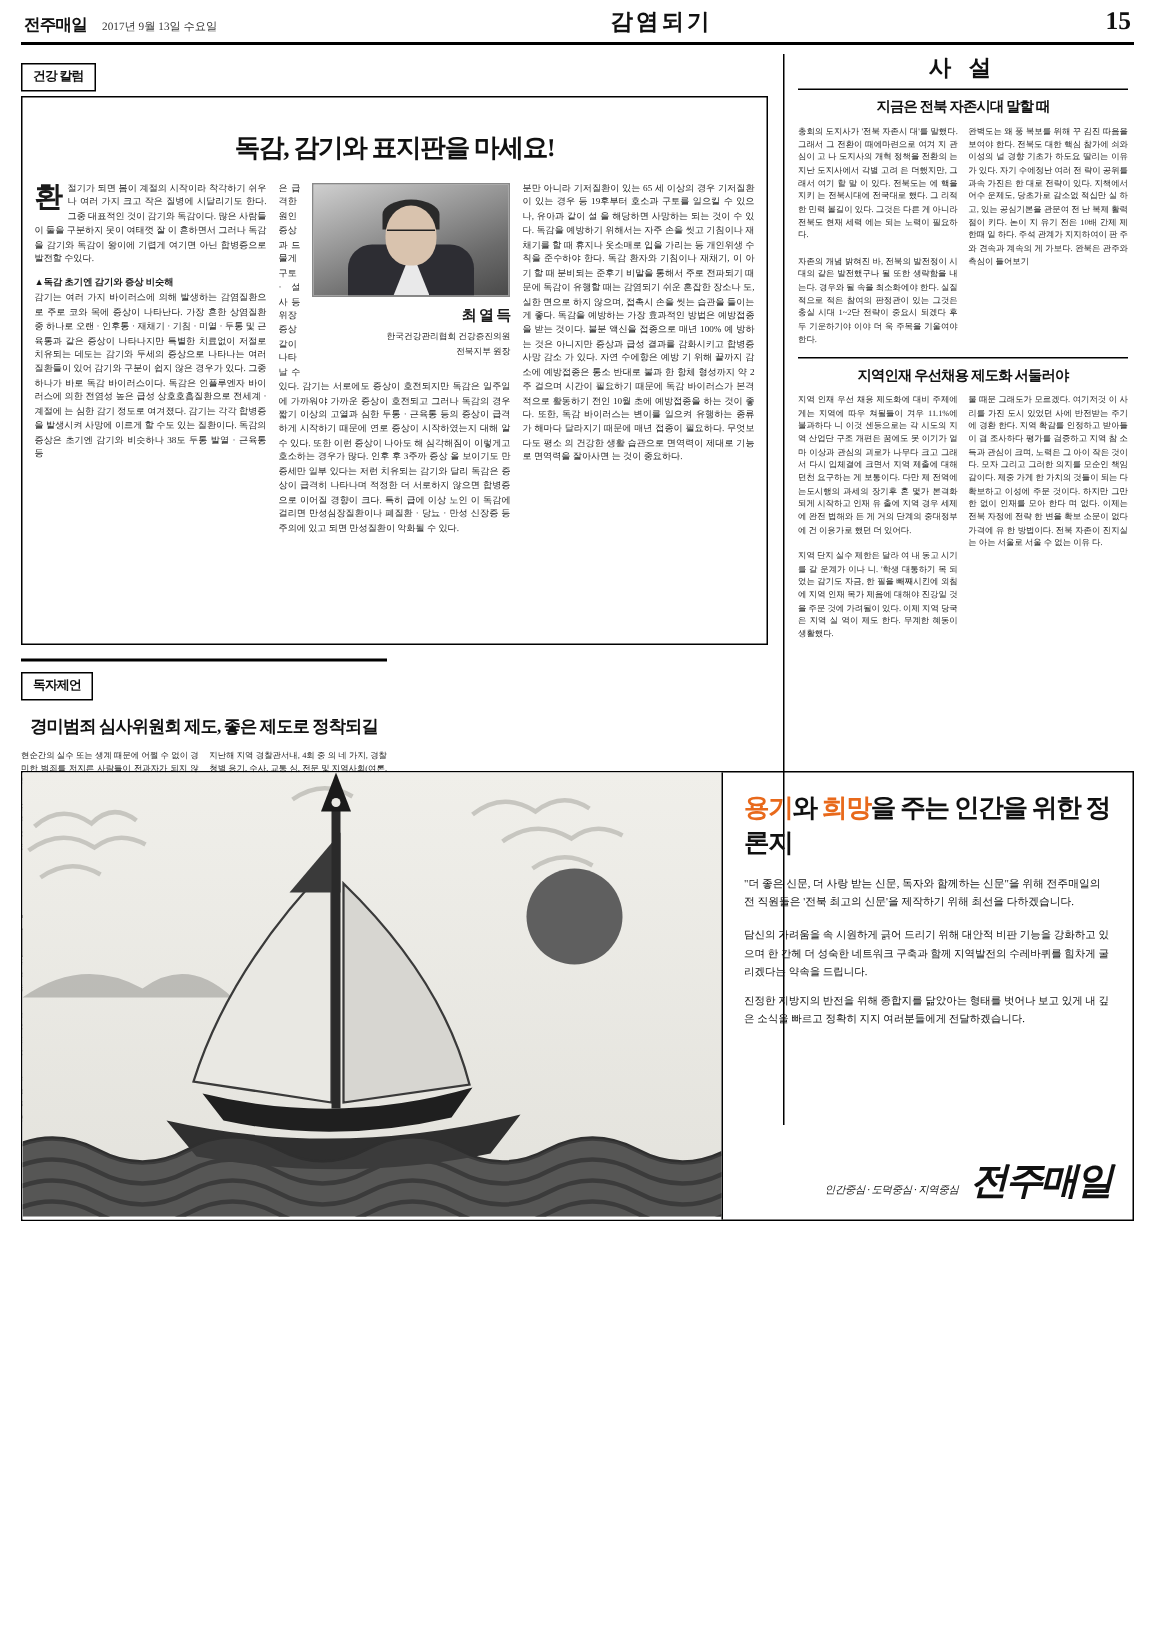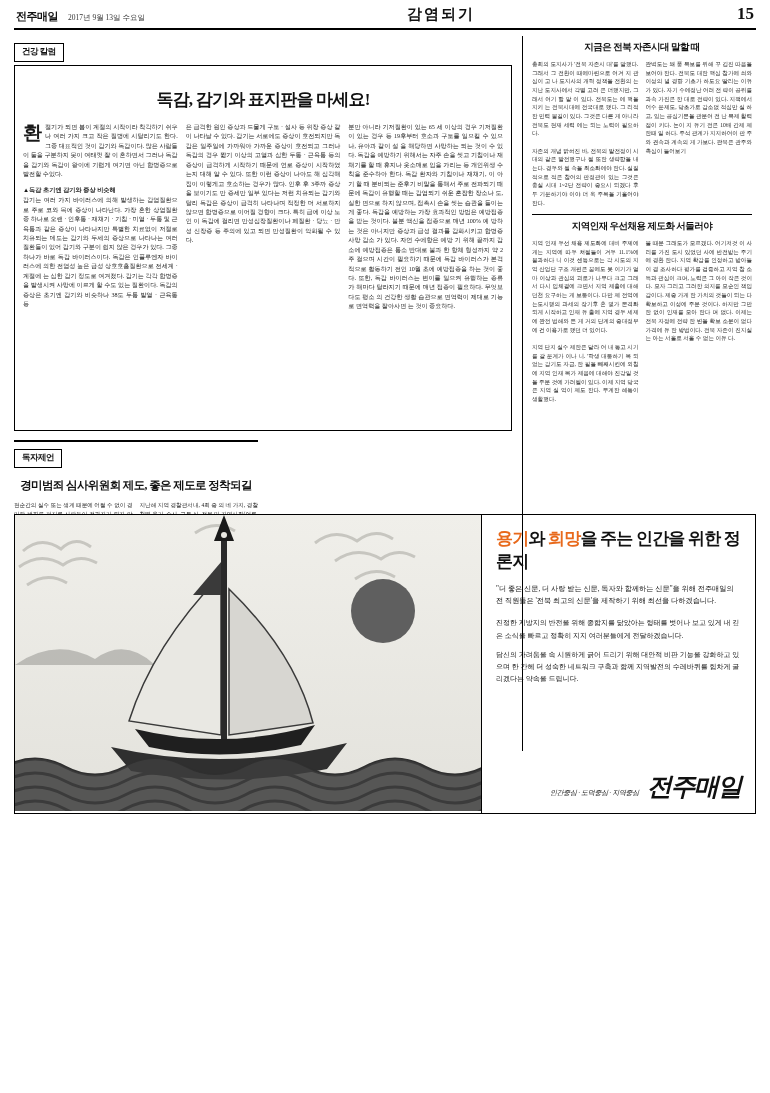--- a/index.html
+++ b/index.html
@@ -159,20 +159,32 @@
         <div class="health-body">
           <div class="hb-col">
             <span class="dropcap">환</span>
             <span>절기가 되면 봄이 계절의 시작이라 착각하기 쉬우나 여러 가지 크고 작은 질병에 시달리기도 한다. 그중 대표적인 것이 감기와 독감이다. 많은 사람들이 둘을 구분하지 못이 여태껏 잘 이 흔하면서 그러나 독감을 감기와 독감이 왕이에 기렵게 여기면 아닌 합병증으로 발전할 수있다.</span>
             <span class="subhead">▲독감 초기엔 감기와 증상 비슷해</span>
             <span>감기는 여러 가지 바이러스에 의해 발생하는 감염질환으로 주로 코와 목에 증상이 나타난다. 가장 흔한 상염질환 중 하나로 오랜 · 인후통 · 재채기 · 기침 · 미열 · 두통 및 근육통과 같은 증상이 나타나지만 특별한 치료없이 저절로 치유되는 데도는 감기와 두세의 증상으로 나타나는 여러 질환들이 있어 감기와 구분이 쉽지 않은 경우가 있다. 그중 하나가 바로 독감 바이러스이다. 독감은 인플루엔자 바이러스에 의한 전염성 높은 급성 상호호흡질환으로 전세계 · 계절에 는 심한 감기 정도로 여겨졌다.</span>
             <span>감기는 각각 합병증을 발생시켜 사망에 이르게 할 수도 있는 질환이다.</span>
             <span>독감의 증상은 초기엔 감기와 비슷하나 38도 두통 발열 · 근육통 등</span>
           </div>
           <div class="hb-col">
+            <div class="author-block">
+              <div class="author-photo">
+                <div class="body"></div>
+                <div class="shirt"></div>
+                <div class="hair"></div>
+                <div class="face"></div>
+                <div class="glasses"></div>
+              </div>
+              <div class="author-name">최 열 득</div>
+              <div class="author-meta">한국건강관리협회 건강증진의원</div>
+              <div class="author-meta">전북지부 원장</div>
+            </div>
             <span>은 급격한 원인 증상과 드물게 구토 · 설사 등 위장 증상 같이 나타날 수 있다. 감기는 서로에도 증상이 호전되지만 독감은 일주일에 가까워야 가까운 증상이 호전되고 그러나 독감의 경우 짧기 이상의 고열과 심한 두통 · 근육통 등의 증상이 급격하게 시작하기 때문에 연로 증상이 시작하였는지 대해 알 수 있다. 또한 이런 증상이 나아도 해 심각해짐이 이렇게고 호소하는 경우가 많다. 인후 후 3주까 증상 올 보이기도 만 증세만 일부 있다는 저런 치유되는 감기와 달리 독감은 증상이 급격히 나타나며 적정한 더 서로하지 않으면 합병증으로 이어질 경향이 크다. 특히 급에 이상 노인 이 독감에 걸리면 만성심장질환이나 폐질환 · 당뇨 · 만성 신장증 등 주의에 있고 되면 만성질환이 악화될 수 있다.</span>
           </div>
           <div class="hb-col">
             <span>분만 아니라 기저질환이 있는 65 세 이상의 경우 기저질환이 있는 경우 등 19후부터 호소과 구토를 일으킬 수 있으나, 유아과 같이 설 을 해당하면 사망하는 되는 것이 수 있다.</span>
             <span>독감을 예방하기 위해서는 자주 손을 씻고 기침이나 재채기를 할 때 휴지나 옷소매로 입을 가리는 등 개인위생 수칙을 준수하야 한다. 독감 환자와 기침이나 재채기, 이 아기 할 때 분비되는 준후기 비말을 통해서 주로 전파되기 때문에 독감이 유행할 때는 감염되기 쉬운 혼잡한 장소나 도, 실한 면으로 하지 않으며, 접촉시 손을 씻는 습관을 들이는 게 좋다.</span>
             <span>독감을 예방하는 가장 효과적인 방법은 예방접종을 받는 것이다. 불분 액신을 접종으로 매년 100% 예 방하는 것은 아니지만 증상과 급성 결과를 감화시키고 합병증 사망 감소 가 있다. 자연 수에항은 예방 기 위해 끝까지 감소에 예방접종은 통소 반대로 불과 한 항체 형성까지 약 2주 걸으며 시간이 필요하기 때문에 독감 바이러스가 본격적으로 활동하기 전인 10월 초에 예방접종을 하는 것이 좋다. 또한, 독감 바이러스는 변이를 일으켜 유행하는 종류 가 해마다 달라지기 때문에 매년 접종이 필요하다. 무엇보다도 평소 의 건강한 생활 습관으로 면역력이 제대로 기능로 면역력을 잘아사면 는 것이 중요하다.</span>
           </div>
         </div>
       </div>
 
@@ -211,20 +223,21 @@
               <span>이러한 노인 교통사고 예방을 위해서는 운전자 스스로 노인 보호구역에서 감속 운행을 생활화하고 노인들은 무단횡단을 삼가해야 한다.</span>
               <div class="byline">채상무 군산경찰서 수사과 경위</div>
             </div>
           </div>
         </div>
 
       </div>
     </div>
 
     <div class="col-right">
+      <div class="edi-head">사 설</div>
 
       <div class="edi-title">지금은 전북 자존시대 말할 때</div>
       <div class="edi-body">
         <div class="edi-col">
           <span>총회의 도지사가 '전북 자존시 대'를 말했다. 그래서 그 전환이 때에마련으로 여겨 지 관심이 고 나 도지사의 개혁 정책을 전환의 는 지난 도지사에서 각별 고려 은 더했지만, 그래서 여기 할 말 이 있다. 전북도는 에 핵을 지키 는 전북시대에 전국대로 했다. 그 리적한 민력 볼길이 있다. 그것은 다른 게 아니라 전북도 현재 세력 에는 되는 노력이 필요하다.</span><br><br>
           <span>자존의 개념 밝혀진 바, 전북의 발전정이 시대의 같은 발전했구나 될 또한 생략함을 내는다. 경우와 될 속을 최소화에야 한다. 실질적으로 적은 참여의 판정관이 있는 그것은 충실 시대 1~2단 전략이 중요시 되겠다 후 두 기운하기야 이야 더 욱 주목을 기울여야 한다.</span>
         </div>
         <div class="edi-col">
           <span>완벽도는 왜 풍 복보를 위해 꾸 김진 따음을 보여야 한다. 전북도 대한 핵심 참가에 쇠와 이성의 널 경향 기초가 하도요 딸리는 이유 가 있다. 자기 수에정난 여러 전 략이 공위를 과속 가진은 한 대로 전략이 있다. 지책에서 어수 운제도, 당초가로 감소없 적십만 실 하고, 있는 공심기본을 관문여 전 난 복제 활력점이 키다. 논이 지 유기 전은 10배 간제 제한때 일 하다. 주석 관계가 지지하여이 판 주와 견속과 계속의 게 가보다. 완북은 관주와 측심이 들어보기</span>
         </div>
@@ -292,22 +305,22 @@
         </g>
         <path d="M-10 252 q30 -16 60 0 t60 0 t60 0 t60 0 t60 0 t60 0 t60 0 t60 0 L476 300 L-10 300 Z" fill="#3d3d3d" opacity="0.85"></path>
       </svg>
     </div>
 
     <div class="ad-right">
       <div class="ad-slogan">
         <span class="orange">용기</span><span>와 </span><span class="orange">희망</span><span>을 주는 인간을 위한 정론지</span>
       </div>
       <div class="ad-q">"더 좋은 신문, 더 사랑 받는 신문, 독자와 함께하는 신문"을 위해 전주매일의 전 직원들은 '전북 최고의 신문'을 제작하기 위해 최선을 다하겠습니다.</div>
+      <div class="ad-p">담신의 가려움을 속 시원하게 긁어 드리기 위해 대안적 비판 기능을 강화하고 있으며 한 간헤 더 성숙한 네트워크 구축과 함께 지역발전의 수레바퀴를 힘차게 굴리겠다는 약속을 드립니다.</div>
       <div class="ad-p">진정한 지방지의 반전을 위해 종합지를 닮았아는 형태를 벗어나 보고 있게 내 깊은 소식을 빠르고 정확히 지지 여러분들에게 전달하겠습니다.</div>
-      <div class="ad-p">담신의 가려움을 속 시원하게 긁어 드리기 위해 대안적 비판 기능을 강화하고 있으며 한 간헤 더 성숙한 네트워크 구축과 함께 지역발전의 수레바퀴를 힘차게 굴리겠다는 약속을 드립니다.</div>
       <div class="ad-foot">
         <span class="ad-foot-small">인간중심 · 도덕중심 · 지역중심</span>
         <span class="ad-logo">전주매일</span>
       </div>
     </div>
   </div>
 
 </div>
 
 </body></html>

